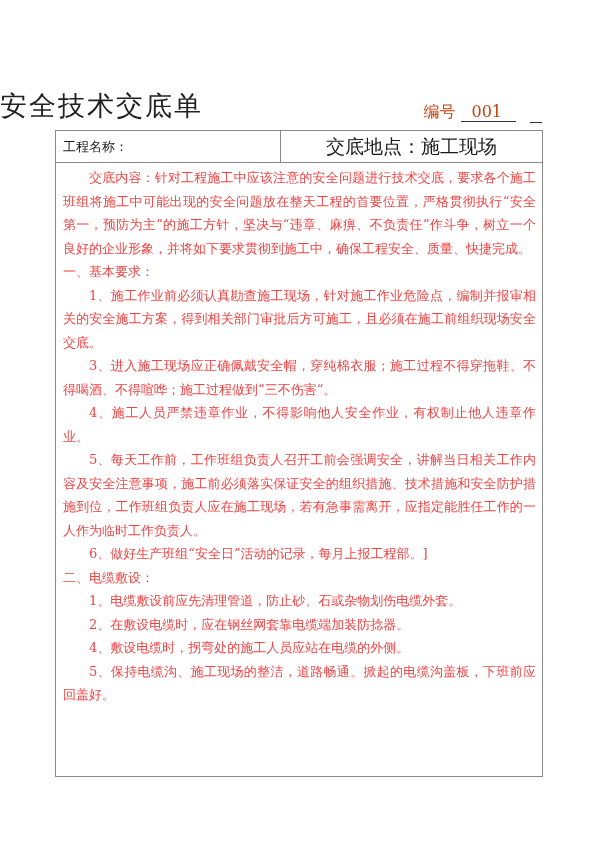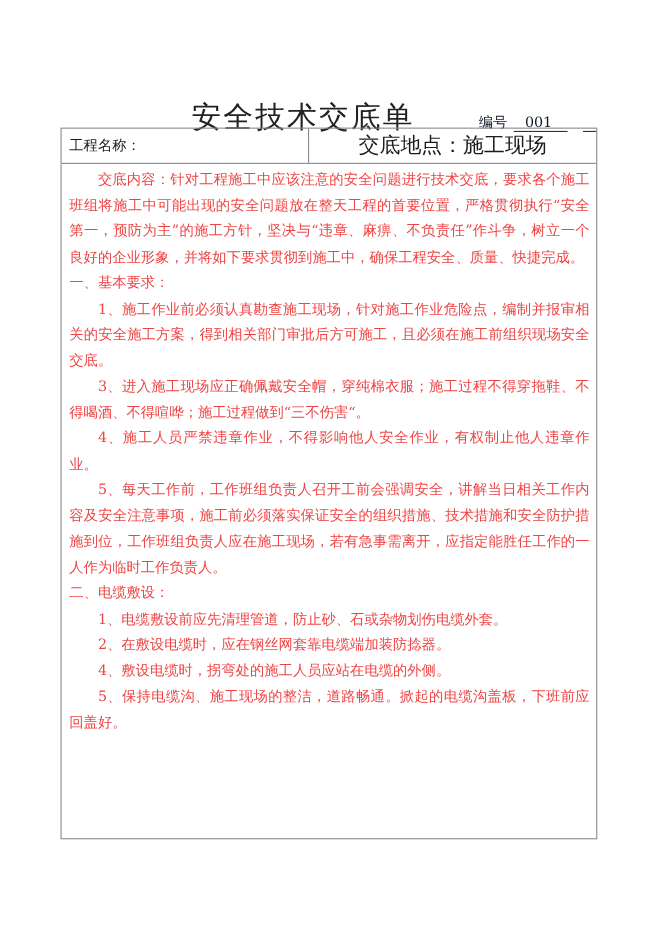--- a/index.html
+++ b/index.html
@@ -13,51 +13,50 @@
     position: relative;
     overflow: hidden;
     font-family: "DejaVu Serif", "Liberation Serif", serif;
     color: #1a1a1a;
   }
   .title {
     position: absolute;
     left: 0;
     width: 551px;
     top: 70px;
-    text-align: center;
     font-size: 27px;
     letter-spacing: 2px;
     color: #222;
     font-weight: normal;
   }
   .serial {
     position: absolute;
     right: 58px;
     top: 102px;
-    font-size: 13px;
-    color: #0f172a;
+    font-size: 16px;
+    color: #c2410c;
   }
   .serial .val {
     display: inline-block;
     border-bottom: 1px solid #333;
     padding: 0 14px 0 10px;
     margin-left: 6px;
   }
   .serial .blank {
     display: inline-block;
     border-bottom: 1px solid #333;
     width: 12px;
     margin-left: 14px;
     height: 12px;
     vertical-align: bottom;
   }
   .sheet {
     position: absolute;
     left: 55px;
-    top: 116px;
+    top: 130px;
     width: 488px;
     height: 647px;
     border: 1px solid #8a8a8a;
     box-sizing: border-box;
   }
   .header-row {
     display: flex;
     height: 32px;
     border-bottom: 1px solid #8a8a8a;
     box-sizing: border-box;
@@ -109,20 +108,21 @@
   </div>
 
   <div class="content">
     <p class="para indent">交底内容：针对工程施工中应该注意的安全问题进行技术交底，要求各个施工班组将施工中可能出现的安全问题放在整天工程的首要位置，严格贯彻执行“安全第一，预防为主”的施工方针，坚决与“违章、麻痹、不负责任”作斗争，树立一个良好的企业形象，并将如下要求贯彻到施工中，确保工程安全、质量、快捷完成。</p>
 
     <p class="section">一、基本要求：</p>
     <p class="para indent">1、施工作业前必须认真勘查施工现场，针对施工作业危险点，编制并报审相关的安全施工方案，得到相关部门审批后方可施工，且必须在施工前组织现场安全交底。</p>
     <p class="para indent">3、进入施工现场应正确佩戴安全帽，穿纯棉衣服；施工过程不得穿拖鞋、不得喝酒、不得喧哗；施工过程做到“三不伤害“。</p>
     <p class="para indent">4、施工人员严禁违章作业，不得影响他人安全作业，有权制止他人违章作业。</p>
     <p class="para indent">5、每天工作前，工作班组负责人召开工前会强调安全，讲解当日相关工作内容及安全注意事项，施工前必须落实保证安全的组织措施、技术措施和安全防护措施到位，工作班组负责人应在施工现场，若有急事需离开，应指定能胜任工作的一人作为临时工作负责人。</p>
+    <p class="para indent">6、做好生产班组“安全日”活动的记录，每月上报工程部。]</p>
 
     <p class="section">二、电缆敷设：</p>
     <p class="para indent">1、电缆敷设前应先清理管道，防止砂、石或杂物划伤电缆外套。</p>
     <p class="para indent">2、在敷设电缆时，应在钢丝网套靠电缆端加装防捻器。</p>
     <p class="para indent">4、敷设电缆时，拐弯处的施工人员应站在电缆的外侧。</p>
     <p class="para indent">5、保持电缆沟、施工现场的整洁，道路畅通。掀起的电缆沟盖板，下班前应回盖好。</p>
   </div>
 </div>
 
 </body></html>

